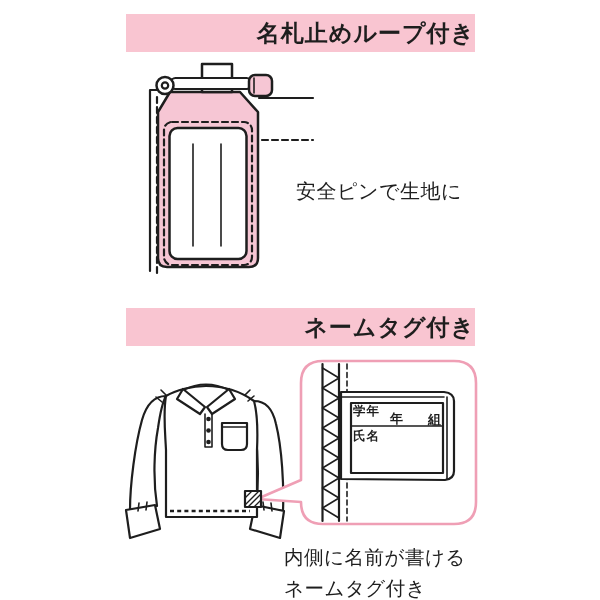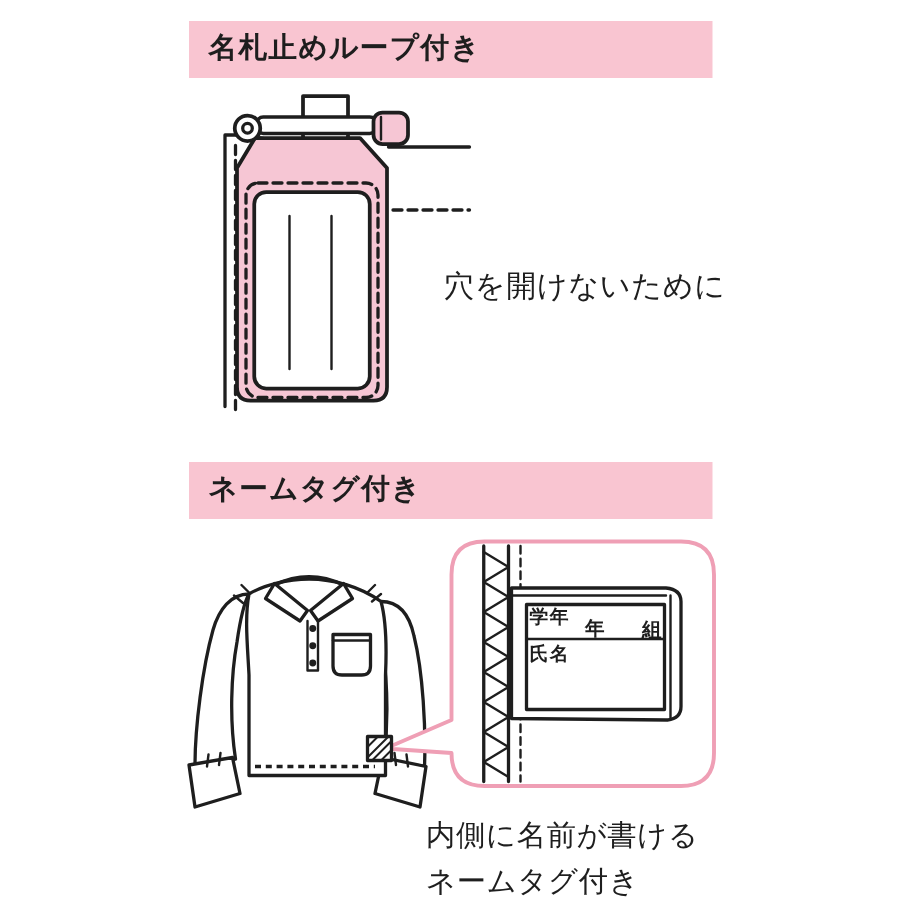--- a/index.html
+++ b/index.html
@@ -3,22 +3,22 @@
 <meta charset="utf-8">
 <style>
   html,body{margin:0;padding:0;background:#fff;}
   #stage{
     position:relative;width:600px;height:600px;background:var(--bg,#fff);
     font-family:"Liberation Sans",sans-serif;color:var(--ink,#1e1e1e);overflow:hidden;
   }
   .section-header{
     position:absolute;left:126px;width:349px;height:38px;
     background:var(--header_bg,#f9c5d1);
-    font-weight:700;font-size:19px;line-height:38px;padding-left:13px;
-    letter-spacing:1px;color:var(--ink,#1e1e1e);box-sizing:border-box;
+    font-weight:700;font-size:23px;line-height:38px;padding-left:13px;
+    letter-spacing:1px;color:var(--ink,#1e1e1e);box-sizing:border-box;text-align:right;
   }
   #header-loop{top:14px;}
   #header-nametag{top:308px;}
   .desc{position:absolute;font-size:20px;letter-spacing:.5px;color:var(--ink,#1e1e1e);}
   #loop-desc{left:296px;top:173px;line-height:37px;}
   #nametag-caption{left:284px;top:542px;line-height:31px;font-size:19.5px;}
   svg#art{position:absolute;left:0;top:0;}
   .ln{stroke:var(--ink,#1e1e1e);stroke-width:2.2;fill:none;stroke-linecap:round;stroke-linejoin:round;}
   .thick{stroke-width:2.5;}
   .thin{stroke-width:1.6;}
@@ -127,21 +127,21 @@
     <g>
       <rect class="ln fw" x="245" y="491" width="16" height="16"></rect>
       <path class="ln" style="stroke-width:1.3" d="M245,498 L252,491 M245,505 L259,491 M248,507 L261,494 M254,507 L261,500"></path>
     </g>
   </svg>
 
   <div class="section-header" id="header-loop">名札止めループ付き</div>
   <div class="section-header" id="header-nametag">ネームタグ付き</div>
 
   <div class="desc" id="loop-desc">
-    <div>穴を開けないために</div>
+    <div>安全ピンで生地に</div>
   </div>
 
   <div class="desc" id="nametag-caption">
     <div>内側に名前が書ける</div>
     <div>ネームタグ付き</div>
   </div>
 
 </div>
 
 </body></html>

